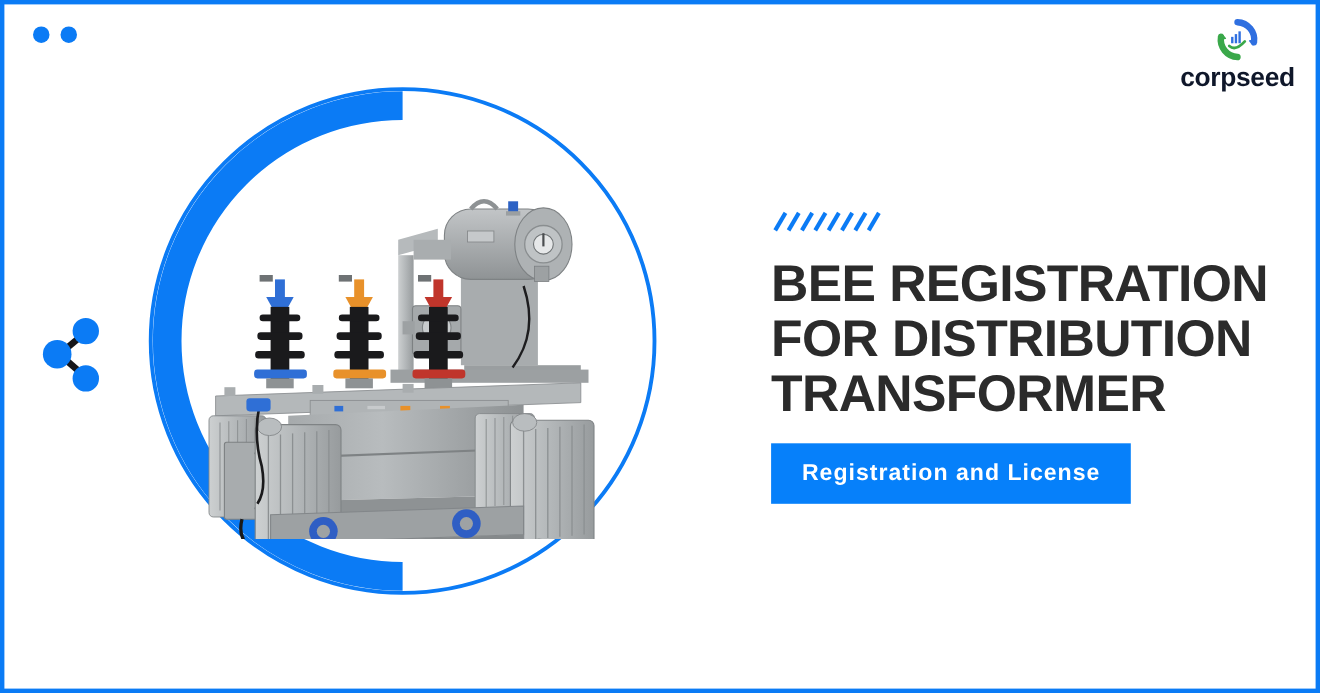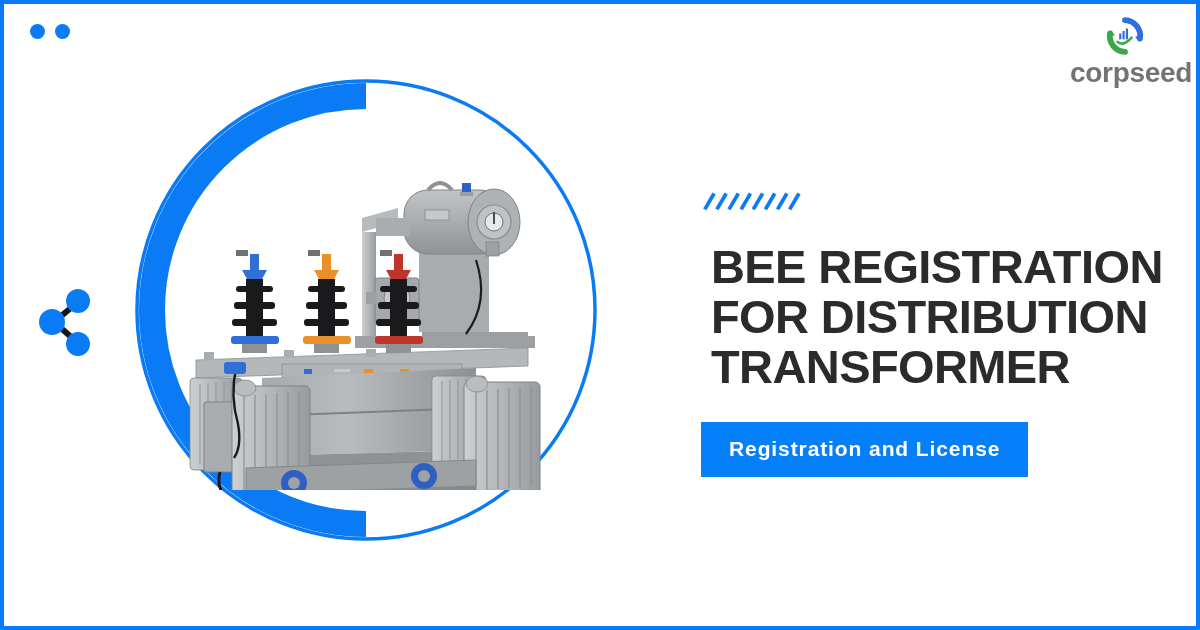--- a/index.html
+++ b/index.html
@@ -54,24 +54,24 @@
     text-align: center;
   }
   .logo-mark {
     width: 40px;
     height: 40px;
     margin: 0 auto;
     display: block;
   }
   .logo-word {
     margin-top: 1px;
-    font-size: 28px;
+    font-size: 24px;
     font-weight: 700;
     letter-spacing: -0.3px;
-    color: #737373;
+    color: #0f172a;
     font-family: "Liberation Sans", sans-serif;
   }
 
   
   .visual {
     position: absolute;
     left: 112px;
     top: 56px;
     width: 500px;
     height: 500px;
@@ -101,21 +101,21 @@
     height: 22px;
     margin-bottom: 16px;
   }
   .headline {
     font-family: "Liberation Sans", sans-serif;
     font-weight: 700;
     font-size: 47px;
     line-height: 50px;
     letter-spacing: -0.6px;
     color: #2b2b2b;
-    margin: 10px;
+    margin: 0;
     text-transform: uppercase;
     white-space: pre-line;
   }
   .badge {
     display: inline-block;
     margin-top: 20px;
     background: #0680fa;
     color: #ffffff;
     font-size: 21px;
     font-weight: 700;

